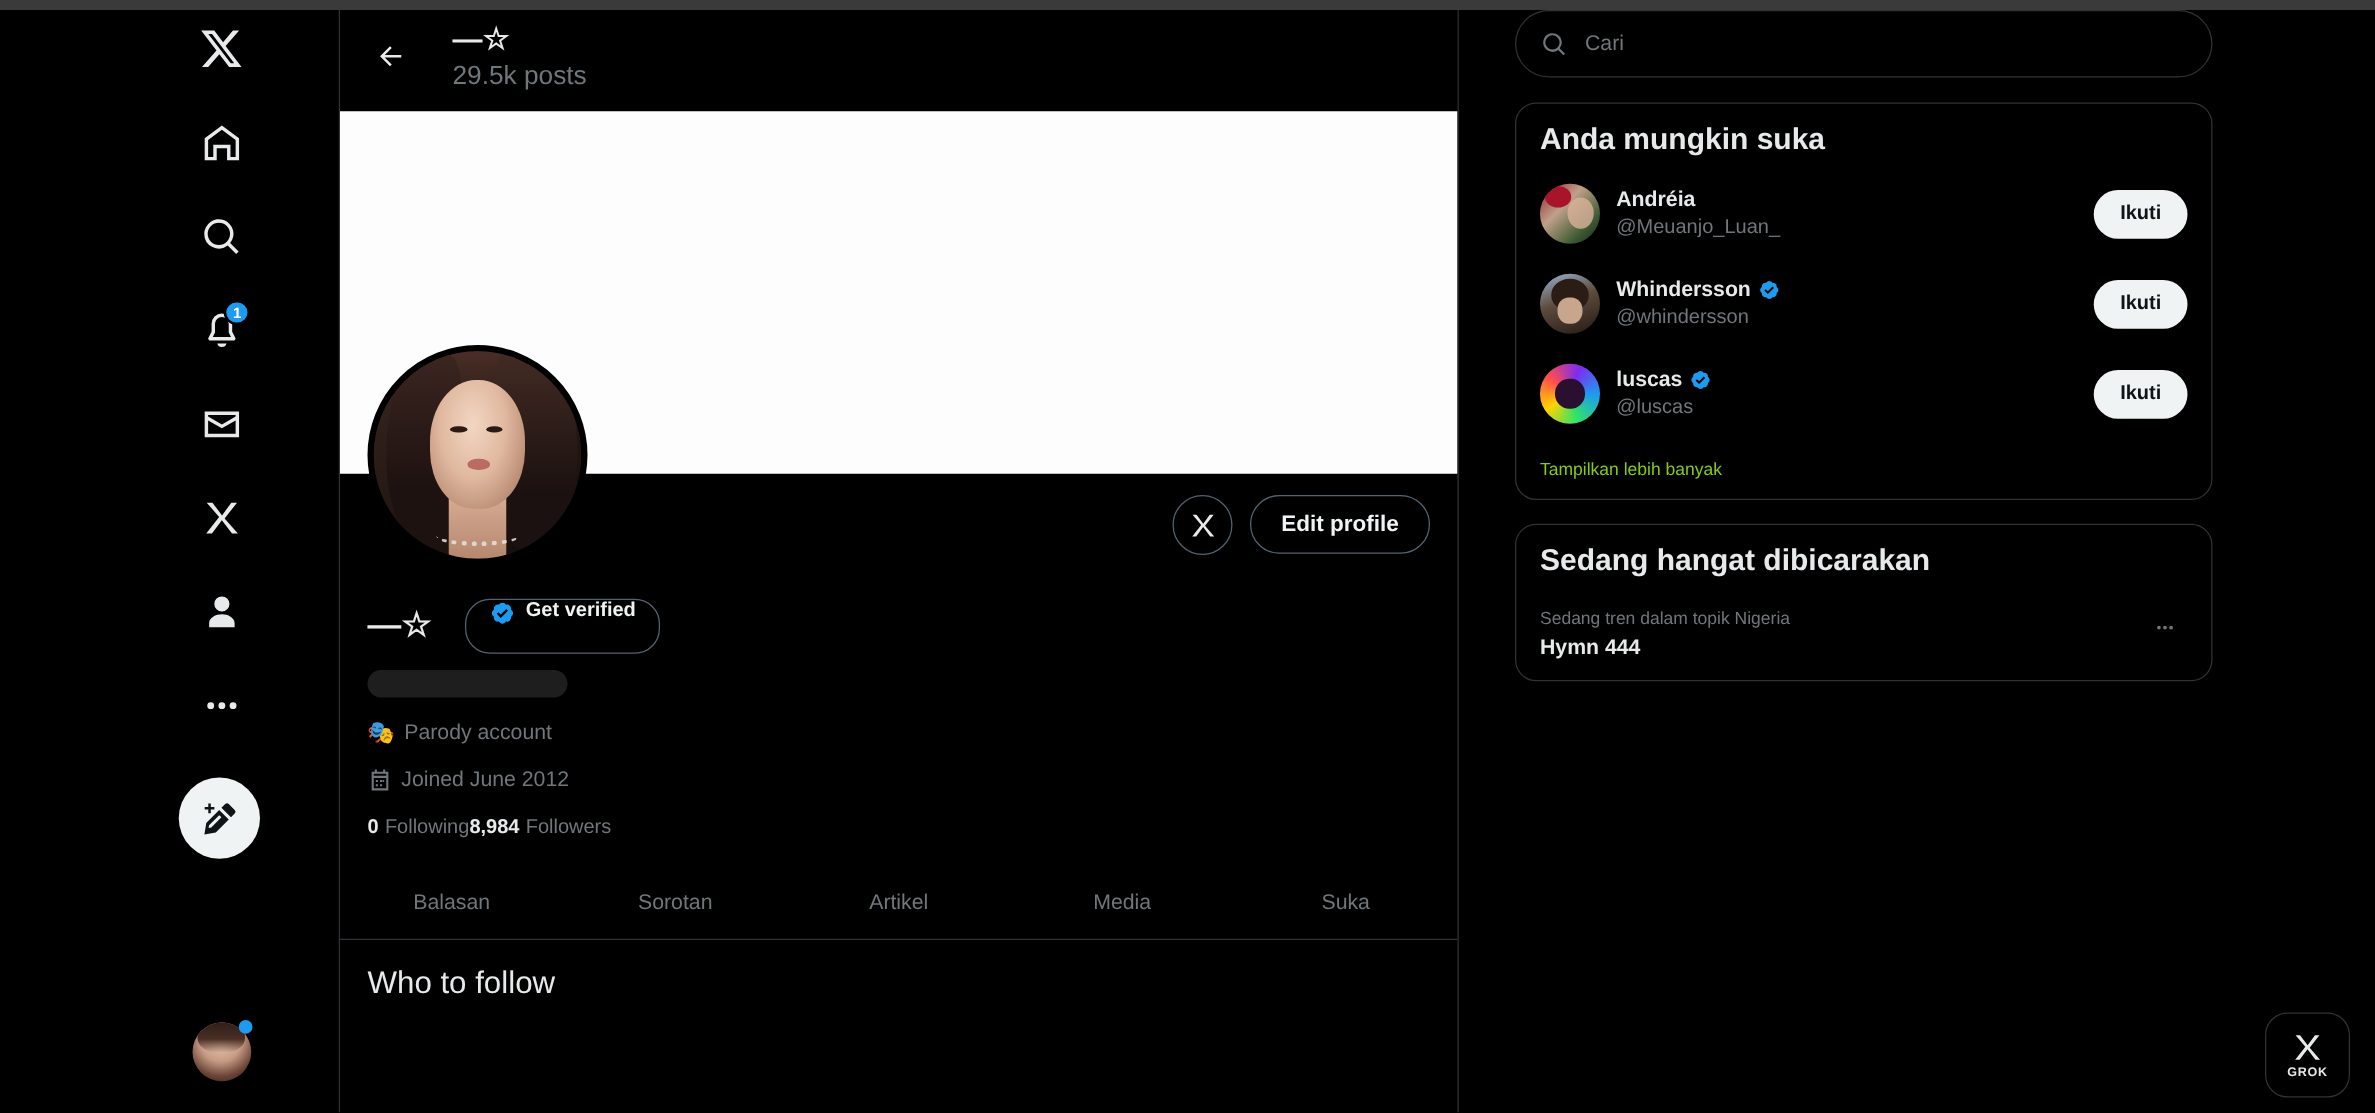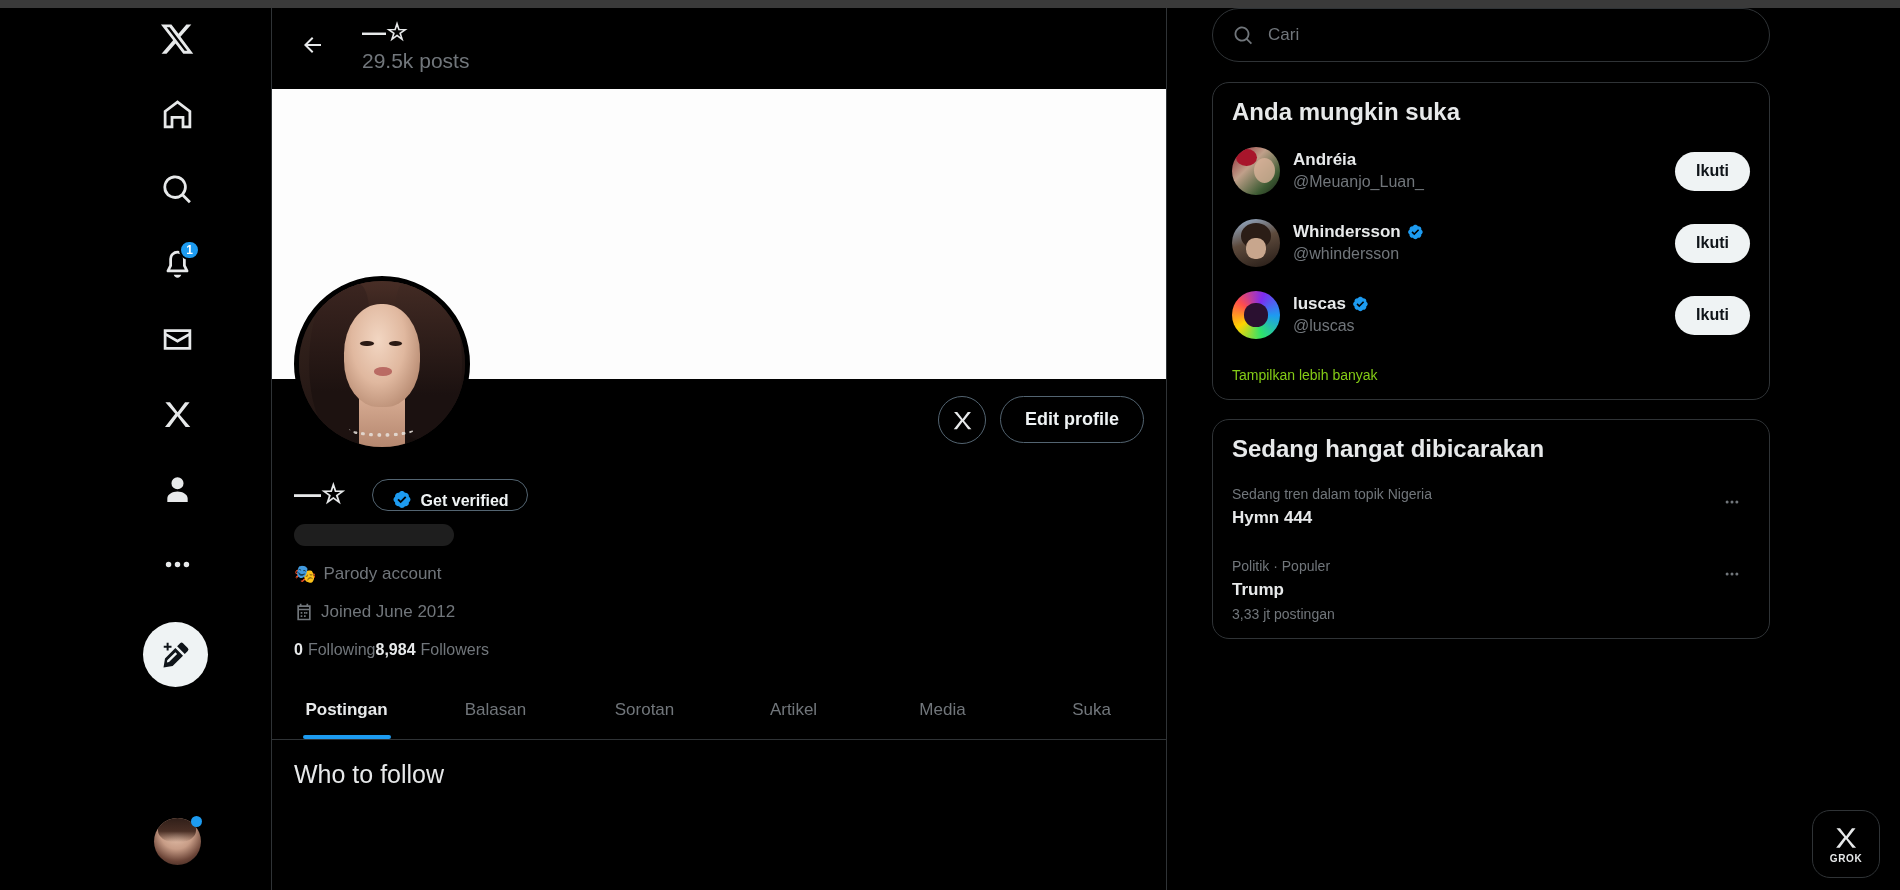--- a/index.html
+++ b/index.html
@@ -156,24 +156,24 @@
   }
   .eye-l { left: 37%; } .eye-r { left: 54%; }
 
   .profile-body { padding: 0 22px; }
   .name-row { display: flex; align-items: center; gap: 26px; margin-top: 8px; }
   .display-name {
     font-size: 27px; font-weight: 800; color: #e7e9ea; letter-spacing: .2px;
     line-height: 1.15; white-space: nowrap;
   }
   .get-verified-btn {
-    height: 32px; padding: 0 18px; border-radius: 20px;
+    height: 44px; padding: 0 18px; border-radius: 20px;
     border: 1px solid #536471; background: transparent; color: #eff3f4;
     font-size: 16px; font-weight: 700; cursor: pointer;
-    display: inline-flex; align-items: flex-end; gap: 9px;
+    display: inline-flex; align-items: flex-start; gap: 9px;
     font-family: "Liberation Sans", sans-serif;
   }
   .verified-badge { width: 21px; height: 21px; flex: 0 0 21px; }
   .verified-badge svg { width: 21px; height: 21px; fill: #1d9bf0; }
 
   .handle-skeleton {
     width: 160px; height: 22px; border-radius: 11px;
     background: #1e1e1e; margin-top: 13px;
   }
 
@@ -417,23 +417,20 @@
         <span class="stat">
           <span class="stat-num">0</span><span>Following</span>
         </span>
         <span class="stat">
           <span class="stat-num">8,984</span><span>Followers</span>
         </span>
       </div>
     </section>
 
     <nav class="tabs">
-      <div class="tab active">
-          <span>Postingan</span>
-        </div>
       <div class="tab">
           <span>Balasan</span>
         </div>
       <div class="tab">
           <span>Sorotan</span>
         </div>
       <div class="tab">
           <span>Artikel</span>
         </div>
       <div class="tab">
@@ -513,32 +510,20 @@
           <div class="trend-cat">Sedang tren dalam topik Nigeria</div>
           <div class="trend-name">Hymn 444</div>
         </div>
         <div class="trend-more">
           <svg viewBox="0 0 24 24">
               <path d="M3.5 12a2 2 0 1 0 4 0 2 2 0 0 0-4 0Zm6.5 0a2 2 0 1 0 4 0 2 2 0 0 0-4 0Zm6.5 0a2 2 0 1 0 4 0 2 2 0 0 0-4 0Z"></path>
             </svg>
         </div>
       </div>
 
-      <div class="trend-row">
-        <div class="trend-main">
-          <div class="trend-cat">Politik · Populer</div>
-          <div class="trend-name">Trump</div>
-          <div class="trend-count">3,33 jt postingan</div>
-        </div>
-        <div class="trend-more">
-          <svg viewBox="0 0 24 24">
-              <path d="M3.5 12a2 2 0 1 0 4 0 2 2 0 0 0-4 0Zm6.5 0a2 2 0 1 0 4 0 2 2 0 0 0-4 0Zm6.5 0a2 2 0 1 0 4 0 2 2 0 0 0-4 0Z"></path>
-            </svg>
-        </div>
-      </div>
     </section>
   </aside>
 
   <div class="grok-fab">
     <svg viewBox="0 0 24 24">
         <path d="M3.2 3h3.3l5.6 7.4L17.5 3h3.3l-7.2 9.2L21.3 21h-3.4l-5.9-7.8L6.2 21H2.9l7.5-9.6L3.2 3Z"></path>
       </svg>
     <span class="grok-fab-label">GROK</span>
   </div>
 

